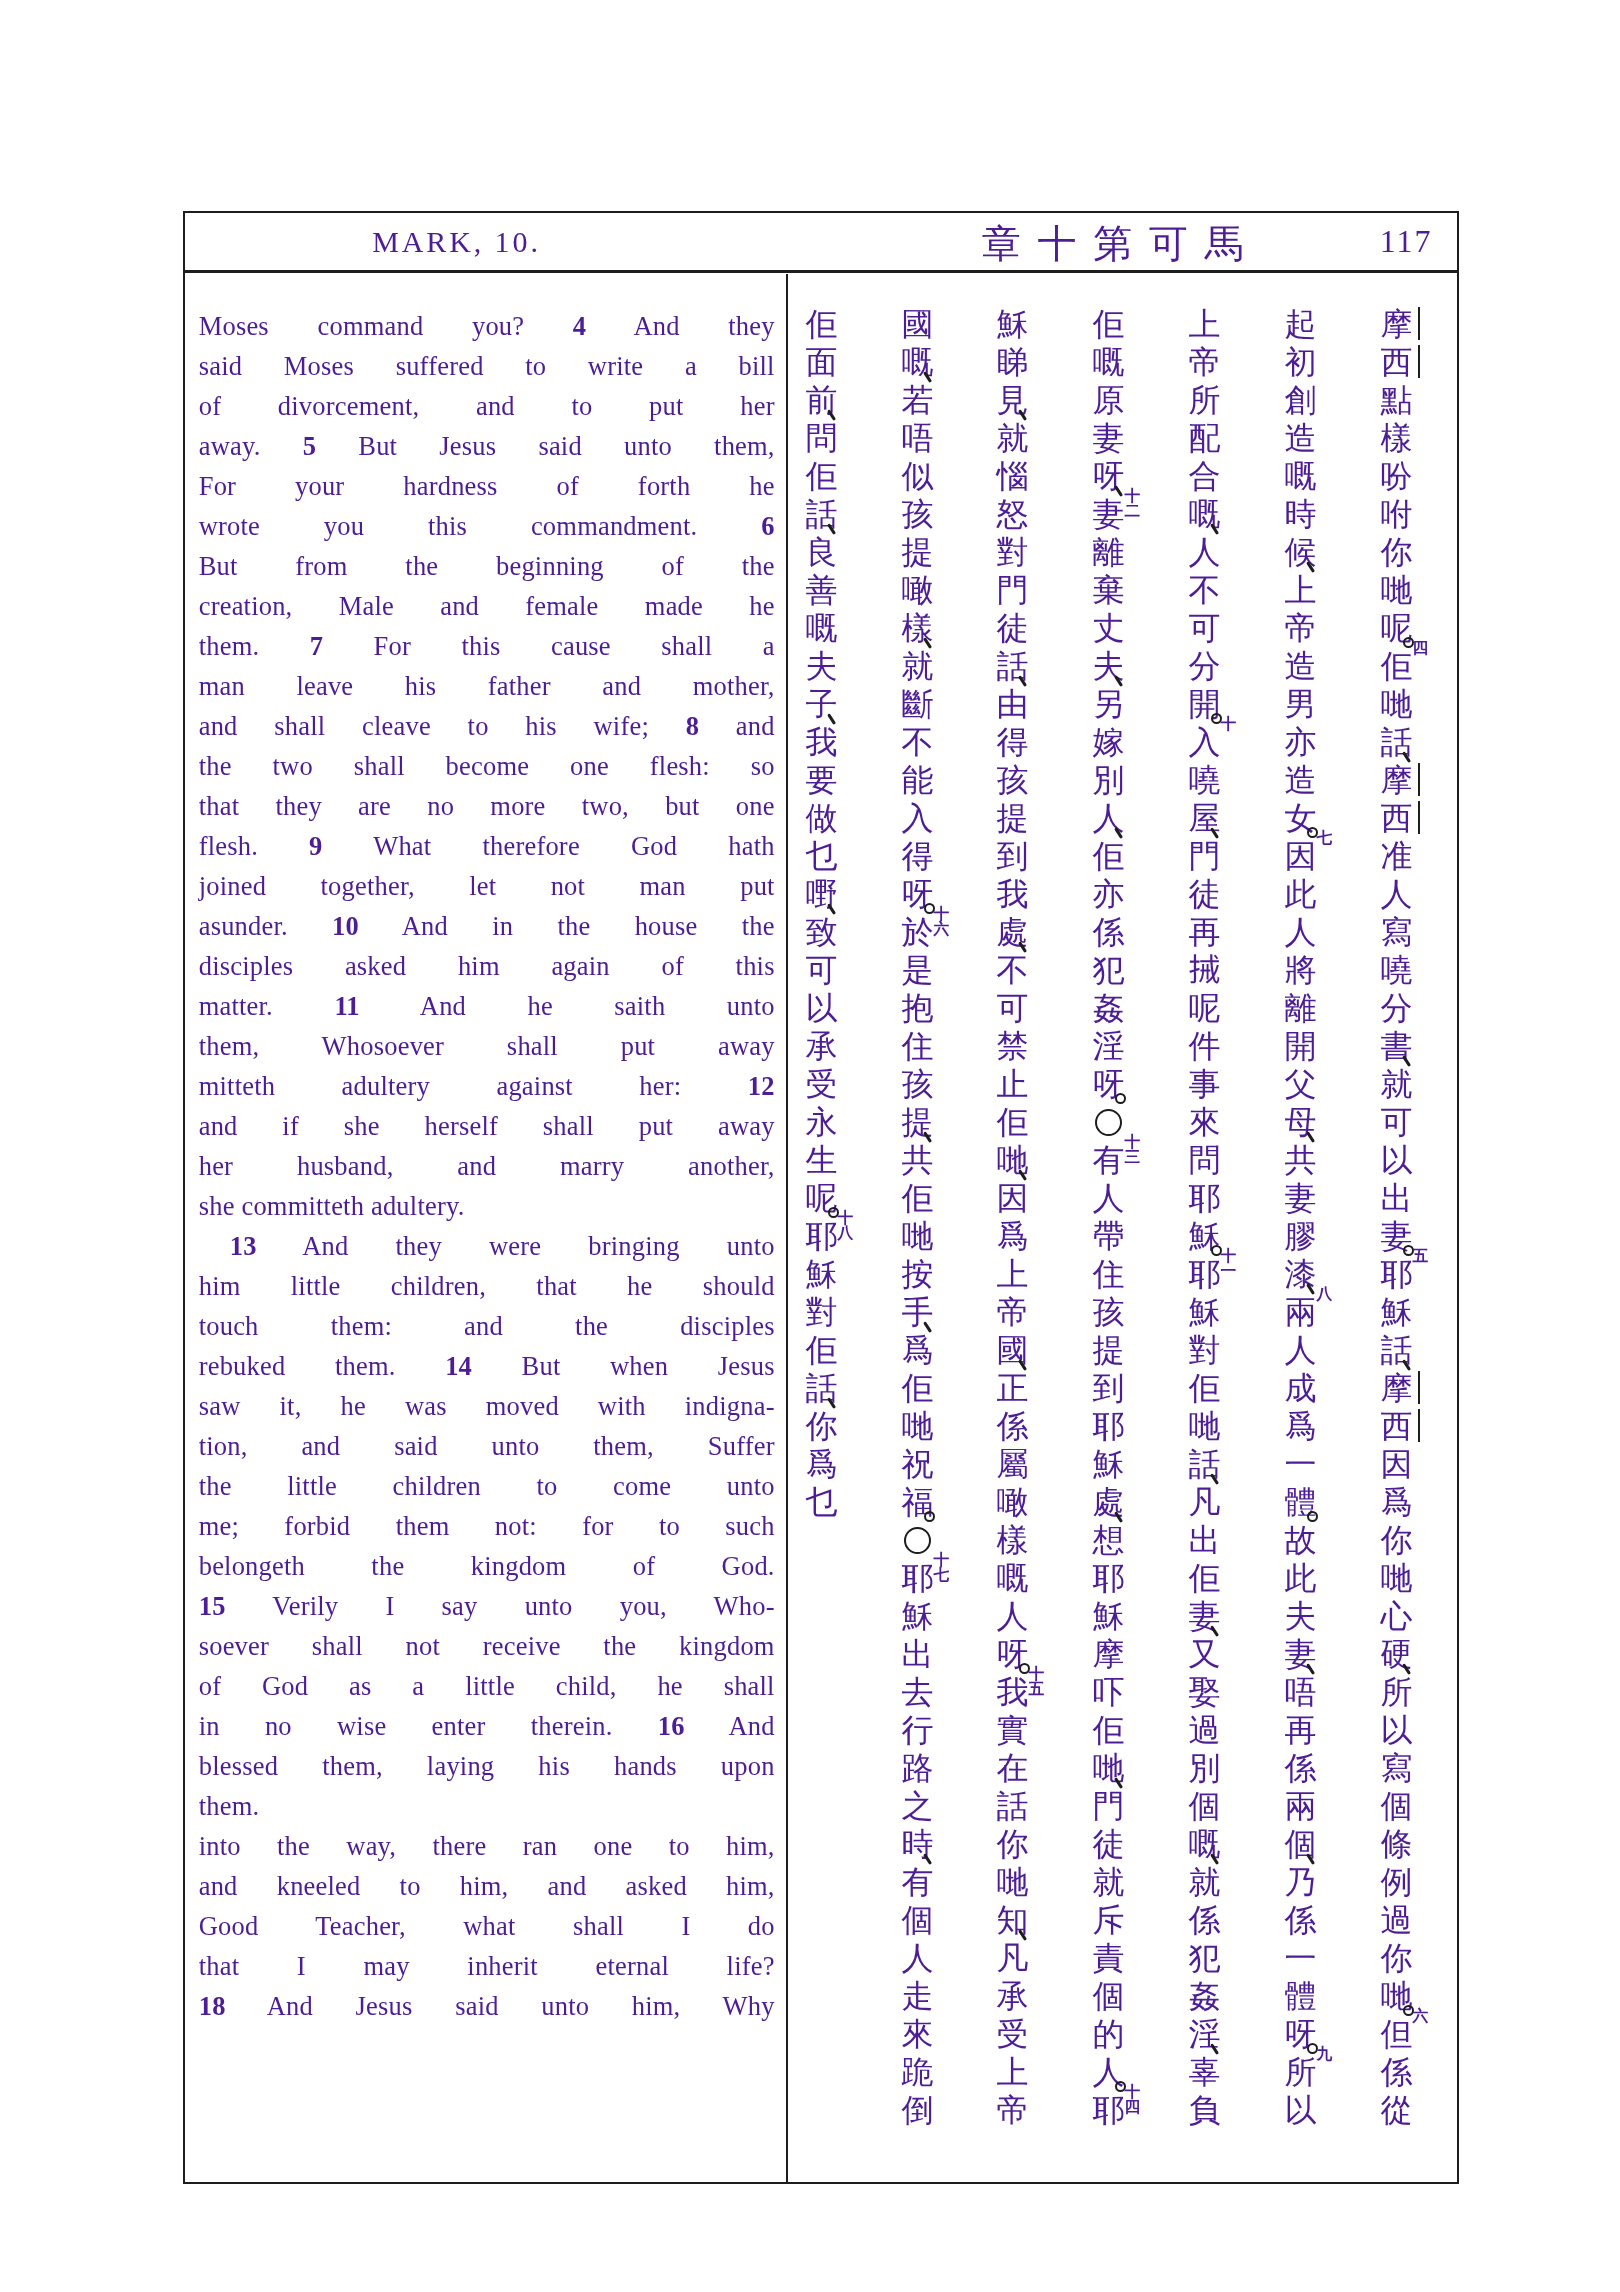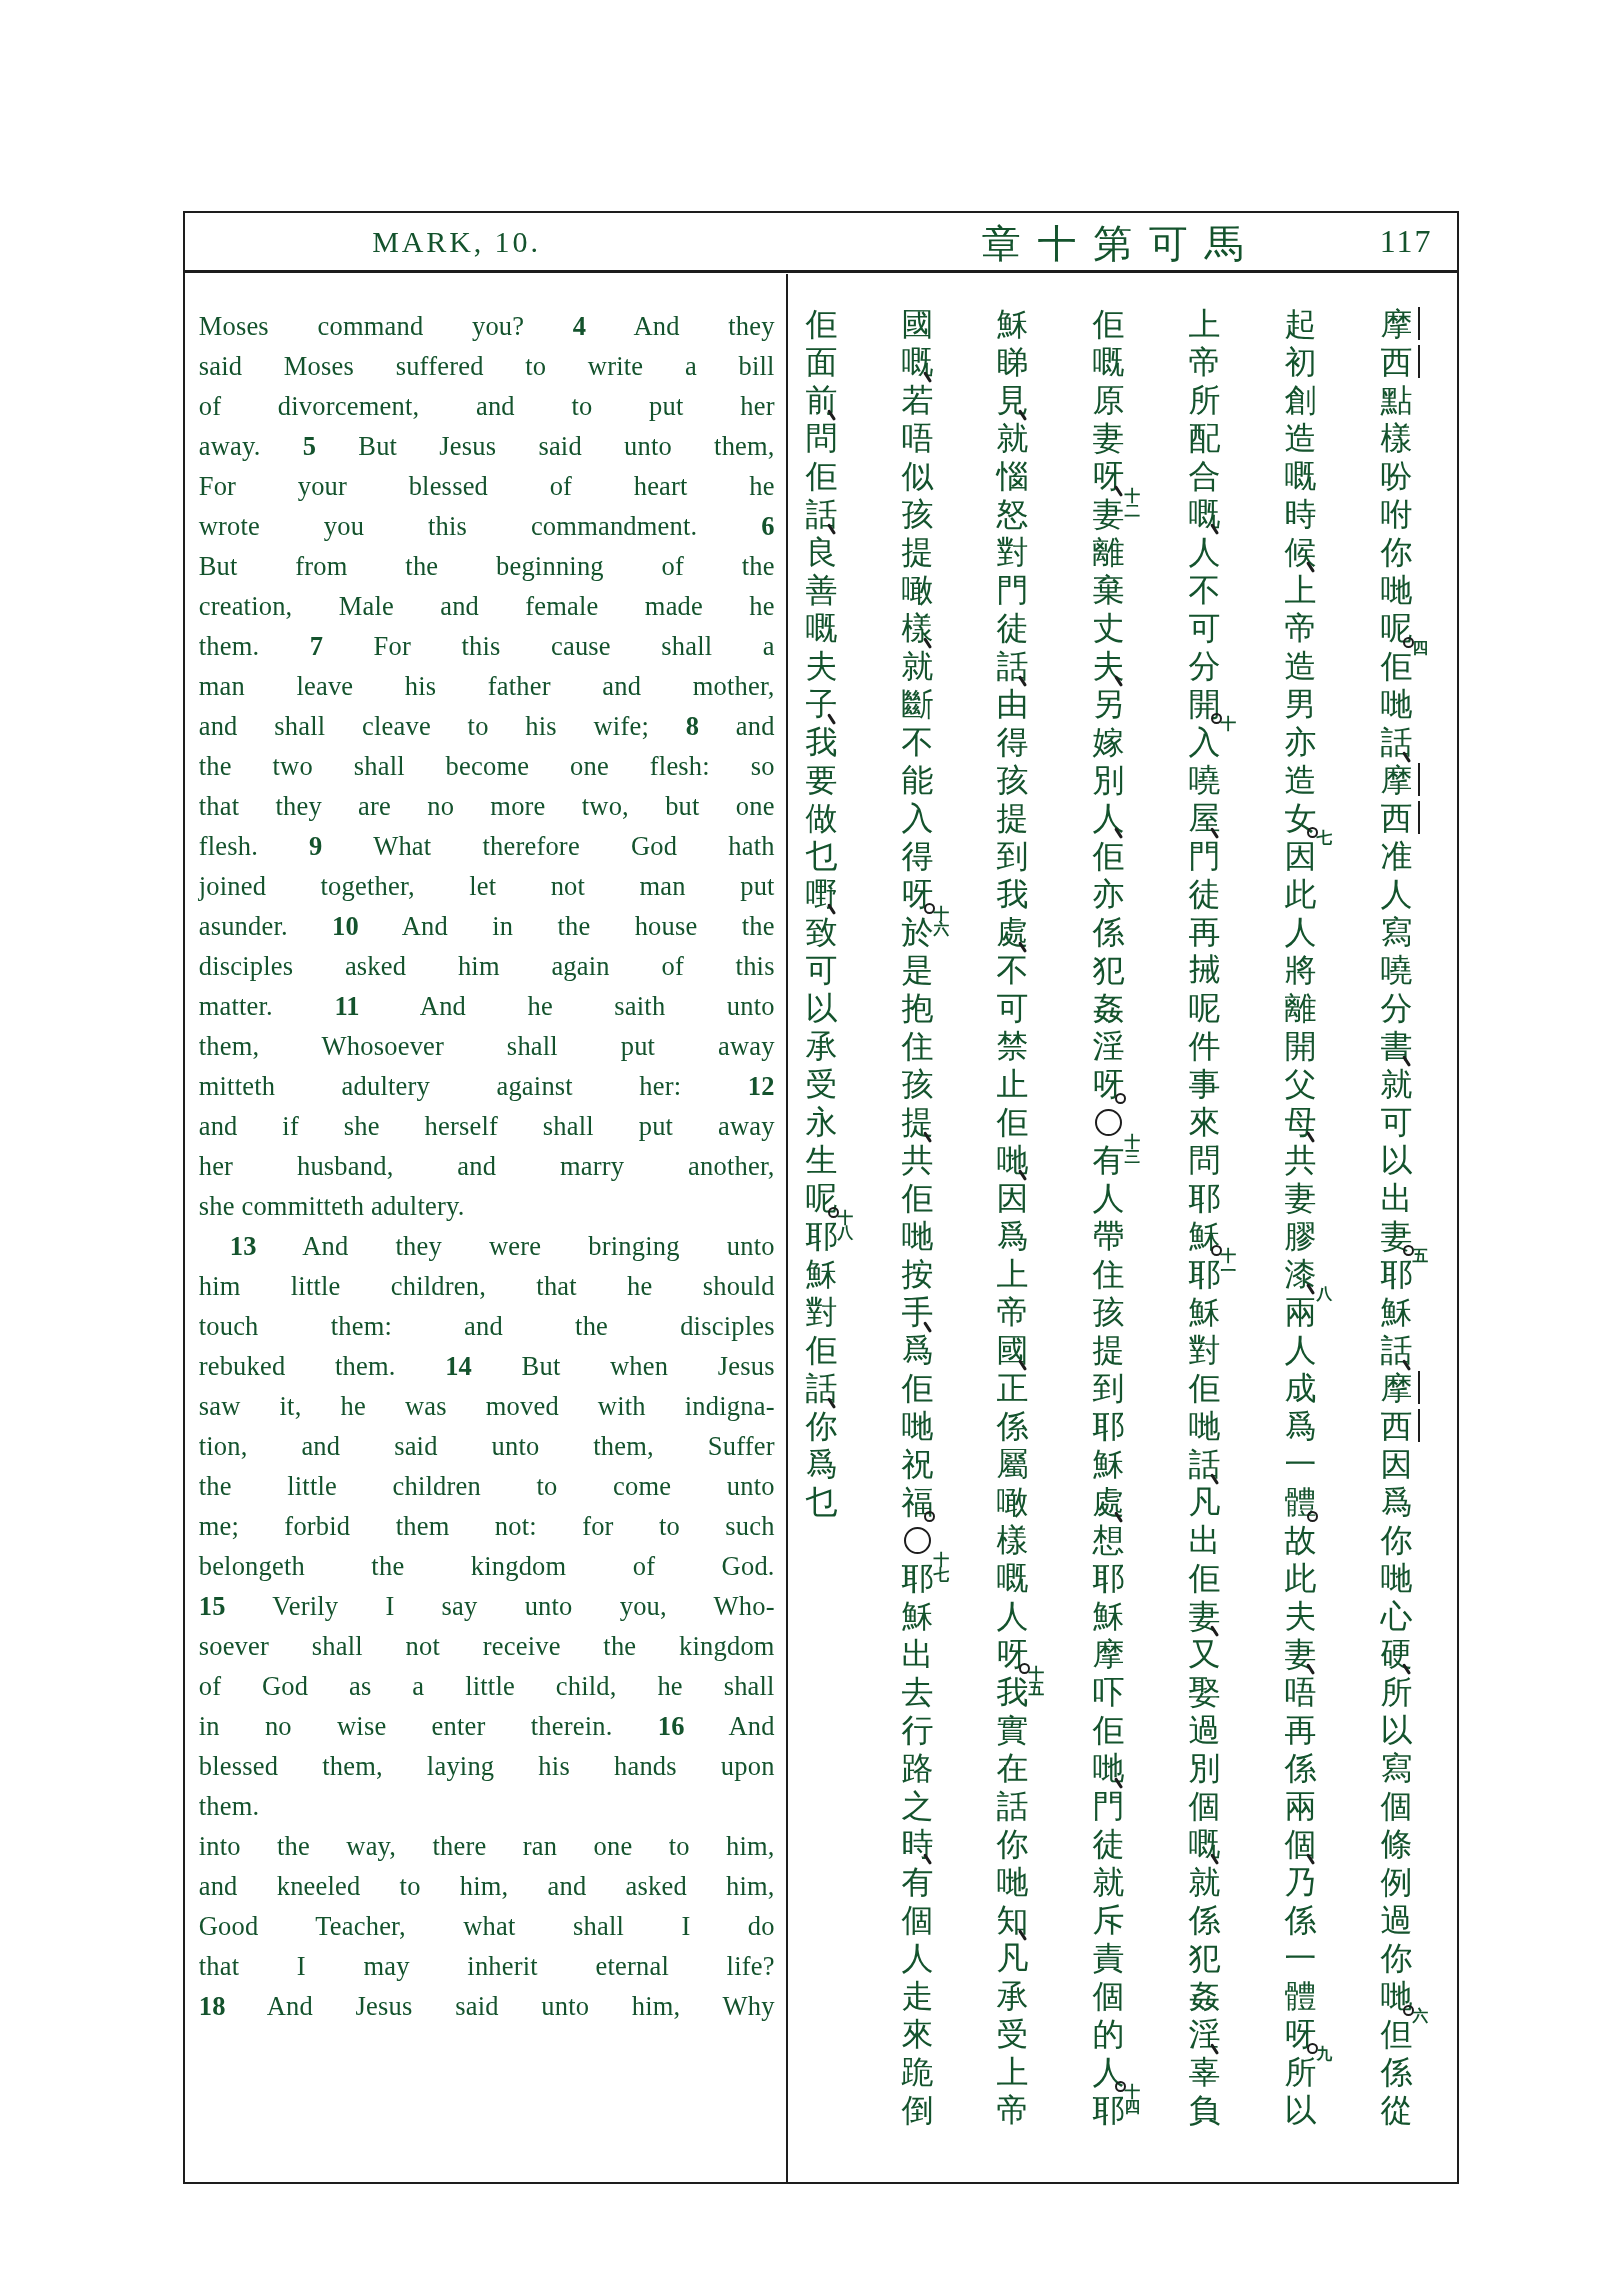--- a/index.html
+++ b/index.html
@@ -1,17 +1,17 @@
 <!DOCTYPE html>
 <html><head>
 <meta charset="utf-8">
 <style>
   html,body{margin:0;padding:0;background:#ffffff;}
   .page{position:relative;width:1488px;height:2293px;background:#ffffff;overflow:hidden;
-        font-family:"Liberation Serif","DejaVu Serif",serif;color:#14532d;}
+        font-family:"Liberation Serif","DejaVu Serif",serif;color:#4c1d95;}
   .frame{position:absolute;left:183px;top:211px;width:1276px;height:1973px;box-sizing:border-box;
          border:2px solid #1d1d1d;border-bottom-width:2.9px;}
   .hdr{position:absolute;left:0;top:0;right:0;height:57px;border-bottom:3.9px solid #1d1d1d;}
   .hdr-left{position:absolute;left:0;top:11.8px;width:543px;text-align:center;
             font-size:30px;letter-spacing:2.9px;white-space:nowrap;}
   .hdr-right{position:absolute;left:686px;top:3.9px;width:500px;text-align:center;
              font-size:39px;letter-spacing:16.7px;white-space:nowrap;
              font-family:"DejaVu Sans",sans-serif;}
   .hdr-page{position:absolute;right:24.5px;top:9.8px;font-size:32px;letter-spacing:2px;margin-left:8px;}
   .vrule{position:absolute;left:601px;top:61px;bottom:0;width:2px;background:#1d1d1d;}
@@ -47,21 +47,21 @@
       <div class="hdr-left">MARK, 10.</div>
       <div class="hdr-right">章十第可馬</div>
       <div class="hdr-page">117</div>
     </div>
     <div class="vrule"></div>
     <div class="eng">
         <div class="eline">Moses command you? <b>4</b> And they</div>
         <div class="eline">said Moses suffered to write a bill</div>
         <div class="eline">of divorcement, and to put her</div>
         <div class="eline">away. <b>5</b> But Jesus said unto them,</div>
-        <div class="eline">For your blessed of heart he</div>
+        <div class="eline">For your hardness of forth he</div>
         <div class="eline">wrote you this commandment. <b>6</b></div>
         <div class="eline">But from the beginning of the</div>
         <div class="eline">creation, Male and female made he</div>
         <div class="eline">them. <b>7</b> For this cause shall a</div>
         <div class="eline">man leave his father and mother,</div>
         <div class="eline">and shall cleave to his wife; <b>8</b> and</div>
         <div class="eline">the two shall become one flesh: so</div>
         <div class="eline">that they are no more two, but one</div>
         <div class="eline">flesh. <b>9</b> What therefore God hath</div>
         <div class="eline">joined together, let not man put</div>

